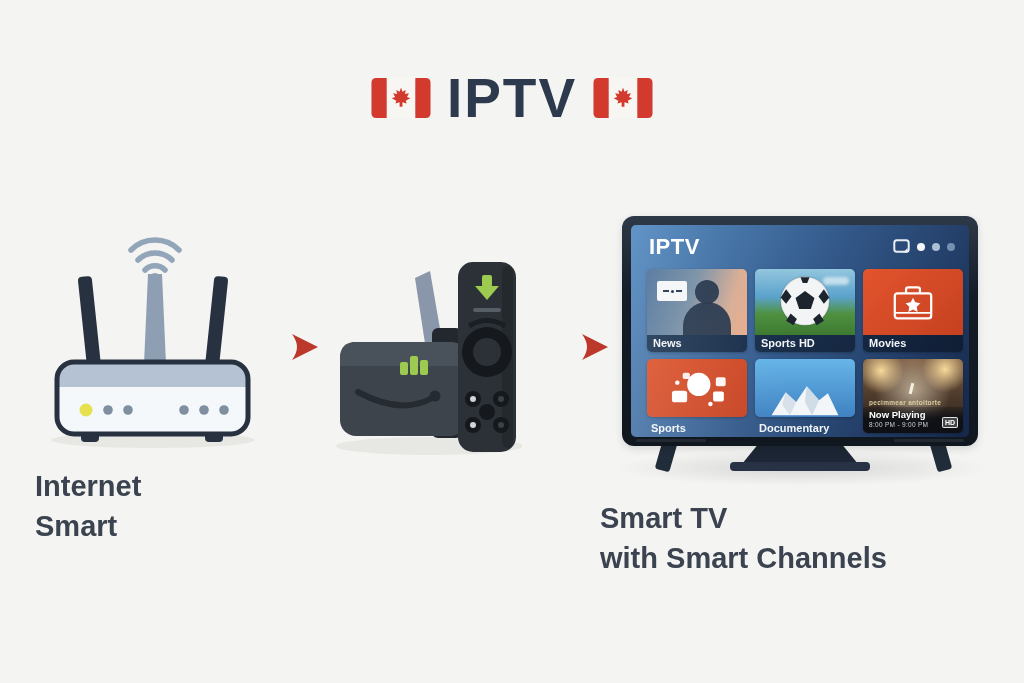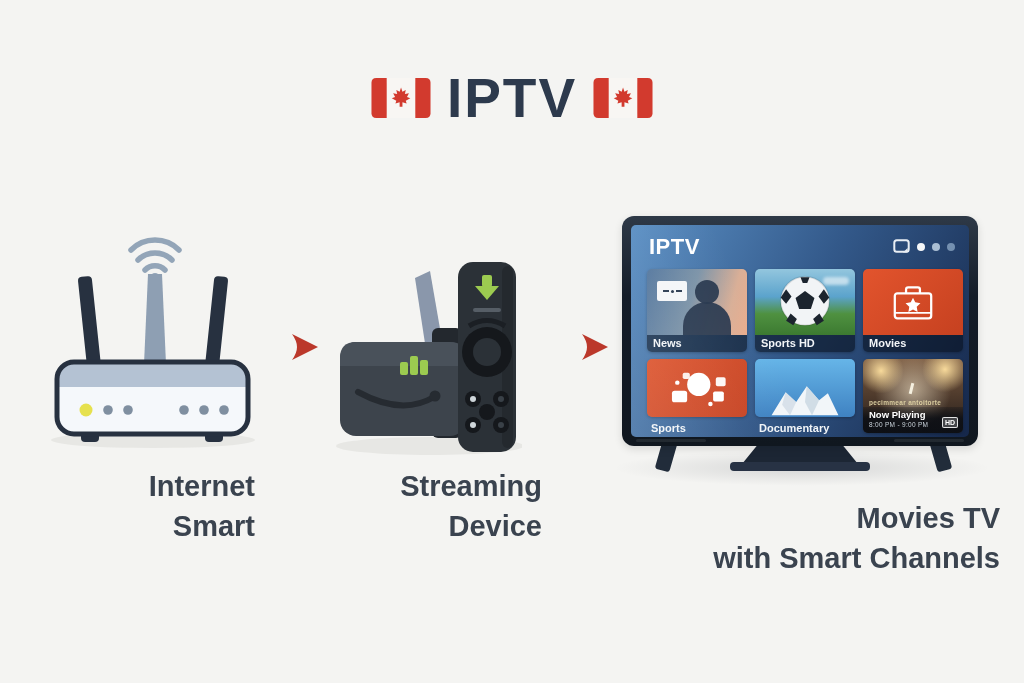--- a/index.html
+++ b/index.html
@@ -25,21 +25,21 @@
   .flow-arrow { position: absolute; width: 72px; height: 36px; }
   .arrow1 { left: 250px; top: 329px; }
   .arrow2 { left: 540px; top: 329px; }
 
   
   .router-svg { position: absolute; left: 45px; top: 228px; width: 215px; height: 222px; }
   .stream-svg { position: absolute; left: 332px; top: 258px; width: 190px; height: 200px; }
 
   
   .caption {
-    position: absolute; text-align: right; color: #3a434f;
+    position: absolute; text-align: left; color: #3a434f;
     font-size: 29px; font-weight: 600; line-height: 40px;
   }
   .caption span { display: block; }
   .caption-router { left: 35px; width: 220px; top: 466px; }
   .caption-stream { left: 322px; width: 220px; top: 466px; }
   .caption-tv { left: 600px; width: 400px; top: 498px; }
 
   
   .tv-shadow {
     position: absolute; left: 612px; top: 450px; width: 380px; height: 36px;
@@ -355,22 +355,18 @@
       </div>
     </div>
     <div class="bezel-glint g1"></div>
     <div class="bezel-glint g2"></div>
   </div>
 
   <div class="caption caption-router">
     <span>Internet</span>
     <span>Smart</span>
   </div>
-  <div class="caption caption-stream">
-    <span>Streaming</span>
-    <span>Device</span>
-  </div>
   <div class="caption caption-tv">
-    <span>Movies TV</span>
+    <span>Smart TV</span>
     <span>with Smart Channels</span>
   </div>
 
 </div>
 
 </body></html>

